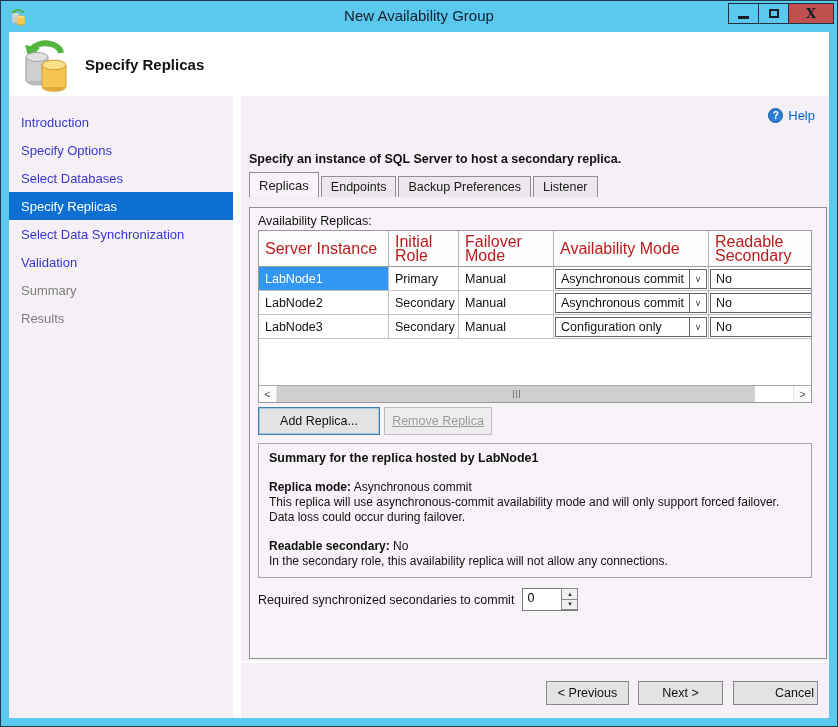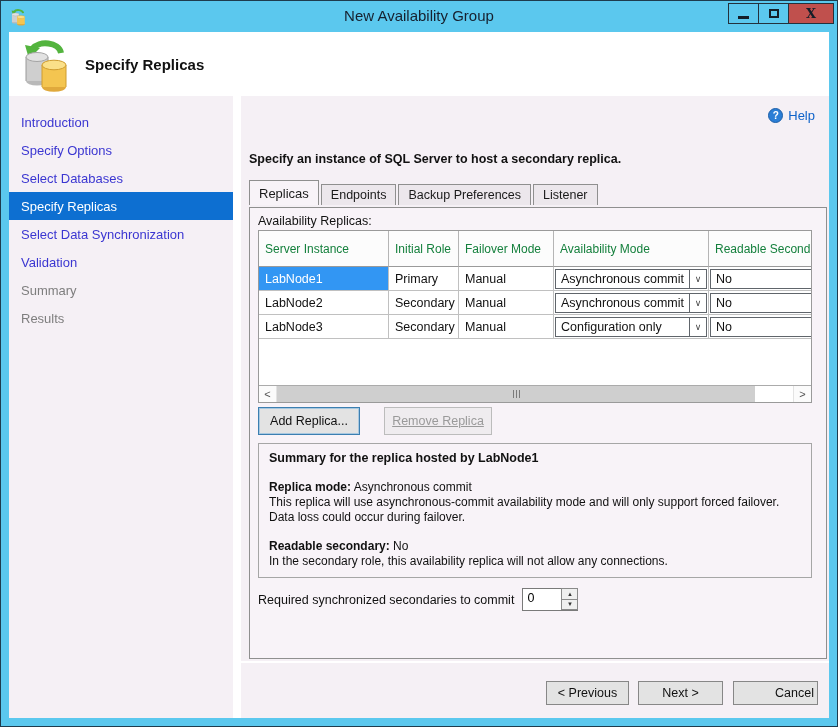--- a/index.html
+++ b/index.html
@@ -57,21 +57,21 @@
   .help { position:absolute; top:12px; right:14px; display:flex; align-items:center; gap:5px; cursor:pointer; }
   .help-icon {
     width:15px; height:15px; border-radius:50%; background:#2a7ed6;
     color:#fff; font-size:10px; font-weight:700; display:flex; align-items:center; justify-content:center;
     border:1px solid #1d5fa8;
   }
   .help-label { color:#0d62c9; font-size:13px; }
 
   .instruction { position:absolute; top:56px; left:8px; font-size:12.5px; font-weight:700; color:#111; }
 
-  .tabs { position:absolute; top:84px; left:8px; height:25px; display:flex; align-items:flex-end; z-index:2;text-align:right; }
+  .tabs { position:absolute; top:76px; left:8px; height:25px; display:flex; align-items:flex-end; z-index:2;text-align:right; }
   .tab {
     height:21px; padding:0 9px; display:flex; align-items:center;
     font-size:12.5px; color:#1a1a1a; background:#ece7ec;
     border:1px solid #8f8f8f; border-bottom:none; margin-right:2px; cursor:pointer;
   }
   .tab.active { height:25px; background:#f8f3f8; font-size:13px; }
 
   .panel {
     position:absolute; left:8px; right:2px; top:111px; height:452px;
     background:#f8f3f8; border:1px solid #8f8f8f; z-index:1;
@@ -80,21 +80,21 @@
   .avail-label { position:absolute; top:6px; left:8px; font-size:12.5px; color:#111; }
 
   
   .gridbox {
     position:absolute; left:8px; top:22px; width:554px; height:173px;
     background:#ffffff; border:1px solid #9a9a9a;
     display:flex; flex-direction:column; overflow:hidden;
   }
   .gtable { display:grid; grid-template-columns:130px 70px 95px 155px 150px; width:600px; }
   .gh {
-    height:36px; font-size:12px; color:#15803d; background:#fcfcfc;
+    height:36px; font-size:16px; color:#b91c1c; background:#fcfcfc;
     border-right:1px solid #b5b5b5; border-bottom:1px solid #9a9a9a;
     display:flex; align-items:center; padding:0 6px; line-height:14px;
   }
   .gc {
     height:24px; font-size:12.5px; color:#111; background:#fff;
     border-right:1px solid #c0c0c0; border-bottom:1px solid #c0c0c0;
     display:flex; align-items:center; padding:0 6px; white-space:nowrap; overflow:hidden;
   }
   .gc.sel { background:#3296f3; color:#fff; }
   .gc.combo-cell { padding:1px; }
@@ -119,21 +119,21 @@
     position:absolute; left:0; top:0; bottom:0; width:calc(100% - 38px);
     background:#cfcfcf; display:flex; align-items:center; justify-content:center; gap:2px; cursor:grab;
   }
   .grip { width:1px; height:8px; background:#7a7a7a; }
 
   
   .btn {
     font-size:12.5px; color:#111; background:#e3e3e3; border:1px solid #878787;
     display:flex; align-items:center; justify-content:center; cursor:pointer;
   }
-  .add-btn { position:absolute; left:8px; top:199px; width:102px; height:28px; border:1px solid #3c7fb1; box-shadow:inset 0 0 0 1px #a8c8e0; }
+  .add-btn { position:absolute; left:8px; top:199px; width:122px; height:28px; border:1px solid #3c7fb1; box-shadow:inset 0 0 0 1px #a8c8e0; }
   .remove-btn { position:absolute; left:134px; top:199px; width:108px; height:28px; color:#9a9a9a; border-color:#bcbcbc; background:#efecef; cursor:default;text-decoration:underline; }
 
   
   .summary {
     position:absolute; left:8px; top:235px; width:554px; height:135px;
     border:1px solid #a6a6a6; background:#f8f3f8; padding:7px 10px;
     font-size:12px; color:#111; line-height:15px; overflow:hidden;
   }
   .summary .s-title { font-weight:700; font-size:12.5px; margin-bottom:14px; }
   .summary b { font-weight:700; }

